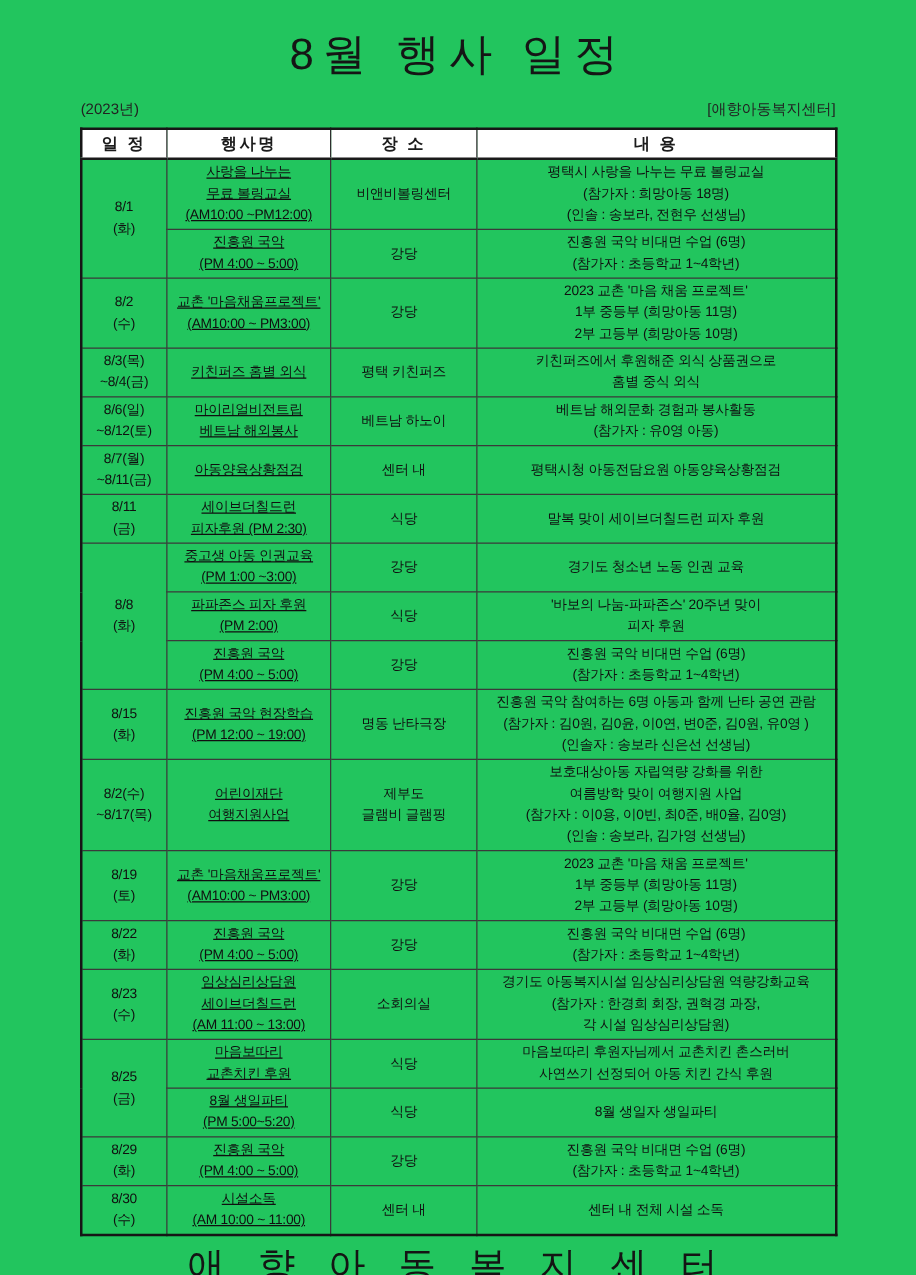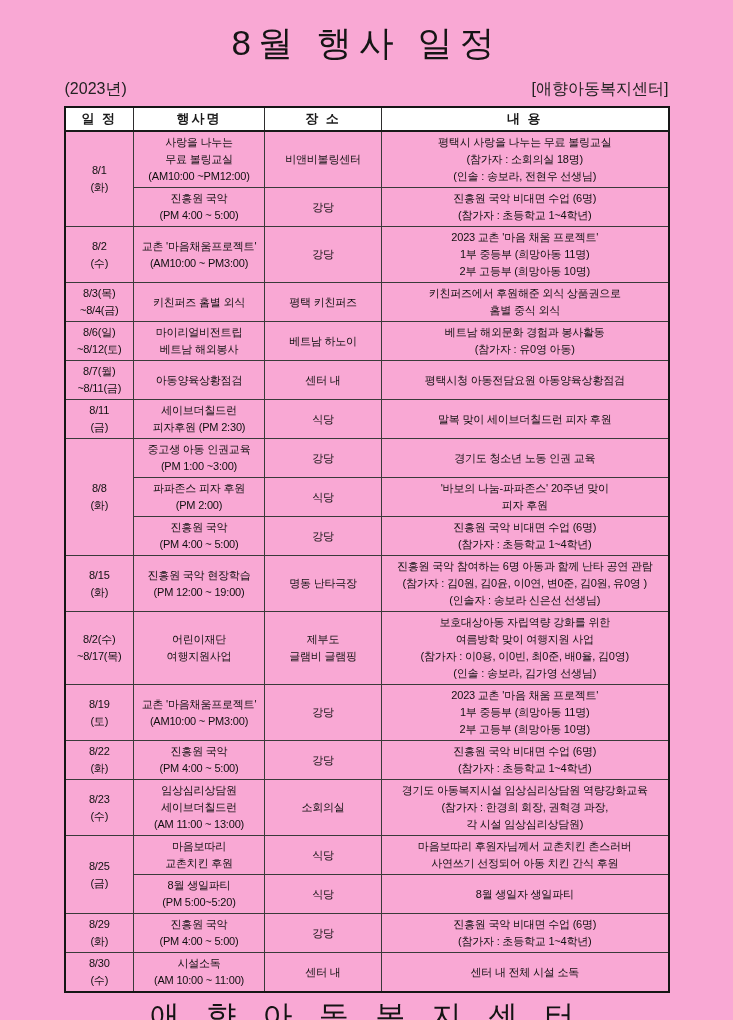--- a/index.html
+++ b/index.html
@@ -1,39 +1,39 @@
 <!DOCTYPE html>
 <html lang="ko"><head>
 <meta charset="utf-8">
 <style>
   html,body{margin:0;padding:0;background:#e8e8e8;}
   .page{
     position:relative;
     width:733px;height:1020px;
     margin:0 auto;
-    background:#f9a8d4;
+    background:#22c55e;
     color:#1b1b1b;
     font-family:"Liberation Sans","DejaVu Sans",sans-serif;
     overflow:hidden;
   }
   .doc-title{
     text-align:center;
     margin-top:20px;
     font-size:35px;
     font-weight:500;
     letter-spacing:7px;
     color:#151515;
   }
   .meta-row{
     width:604px;
     margin:12px auto 0 auto;
     display:flex;
     justify-content:space-between;
     align-items:flex-end;
-    font-size:16px;
+    font-size:12px;
     color:#222;
   }
   table.schedule{
     width:604px;
     margin:6px auto 0 auto;
     border-collapse:collapse;
     table-layout:fixed;
     border:2px solid #161616;
   }
   col.c-date{width:69px;}
@@ -58,21 +58,21 @@
     padding:2px 3px;
     font-size:11px;
     line-height:17px;
     letter-spacing:-0.2px;
     color:#101010;
     overflow:hidden;
   }
   table.schedule tr.group-start td{border-top:1.6px solid #222;}
   td.col-date{font-size:11.5px;margin-top:32px;}
   td.col-content div{white-space:nowrap;}
-  td.col-name div{white-space:nowrap;}
+  td.col-name div{white-space:nowrap;text-decoration:underline;}
   .doc-footer{
     text-align:center;
     margin-top:3px;
     font-size:30px;
     font-weight:400;
     letter-spacing:9px;
     color:#141414;
   }
 </style>
 </head>
@@ -111,21 +111,21 @@
           <td class="col-name">
             <div>사랑을 나누는</div>
             <div>무료 볼링교실</div>
             <div>(AM10:00 ~PM12:00)</div>
           </td>
           <td class="col-place">
             <div>비앤비볼링센터</div>
           </td>
           <td class="col-content">
             <div>평택시 사랑을 나누는 무료 볼링교실</div>
-            <div>(참가자 : 소회의실 18명)</div>
+            <div>(참가자 : 희망아동 18명)</div>
             <div>(인솔 : 송보라, 전현우 선생님)</div>
           </td>
         </tr>
         <tr>
           <td class="col-name">
             <div>진흥원 국악</div>
             <div>(PM 4:00 ~ 5:00)</div>
           </td>
           <td class="col-place">
             <div>강당</div>

